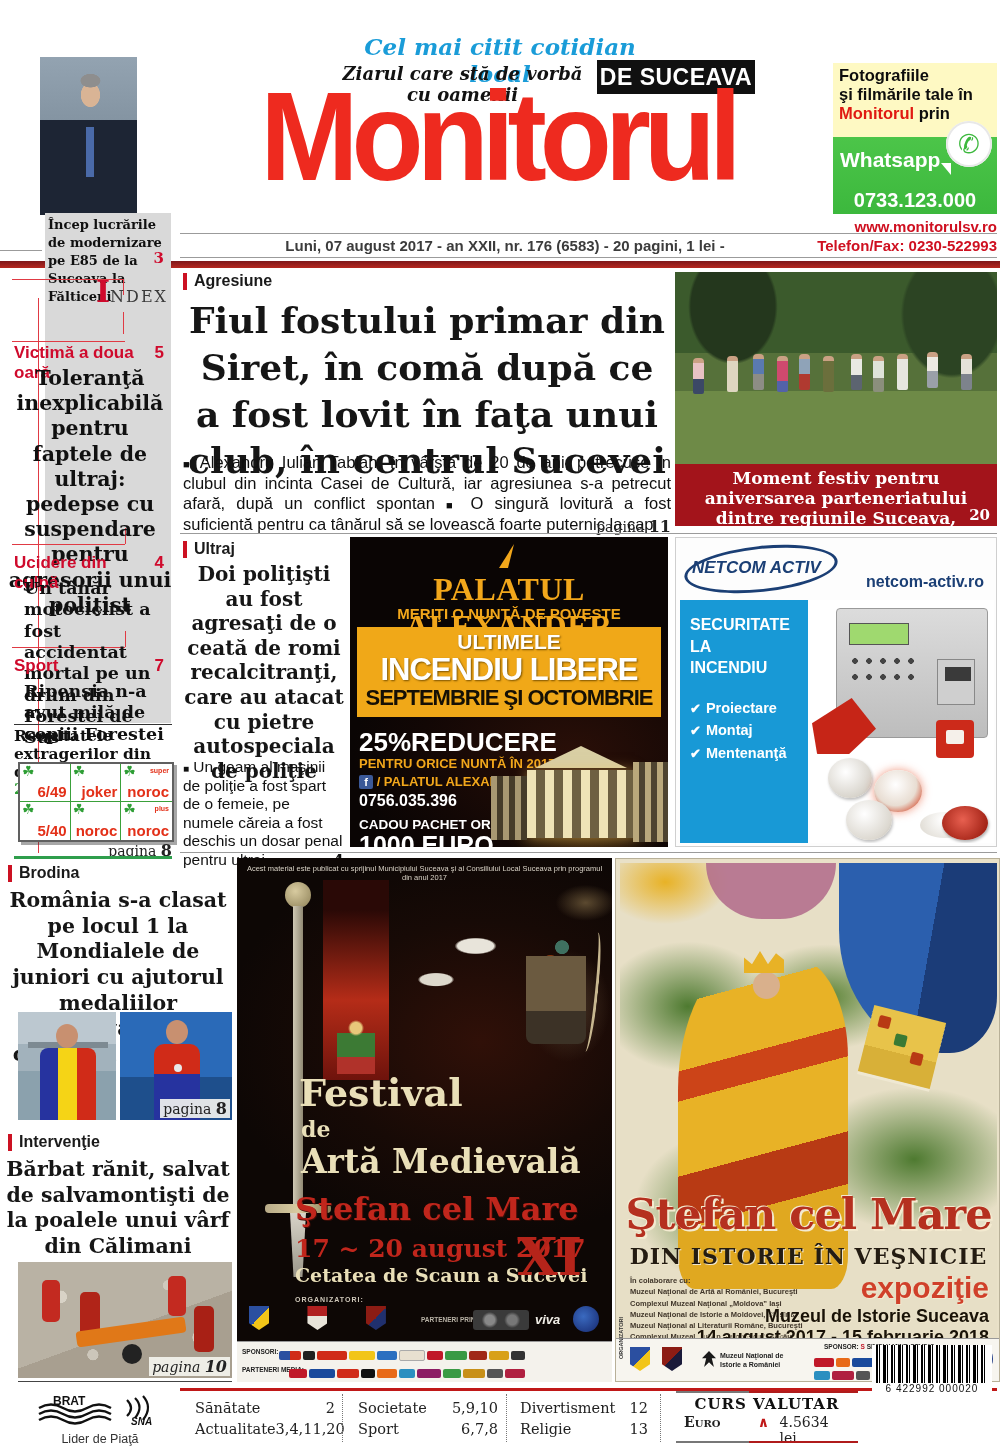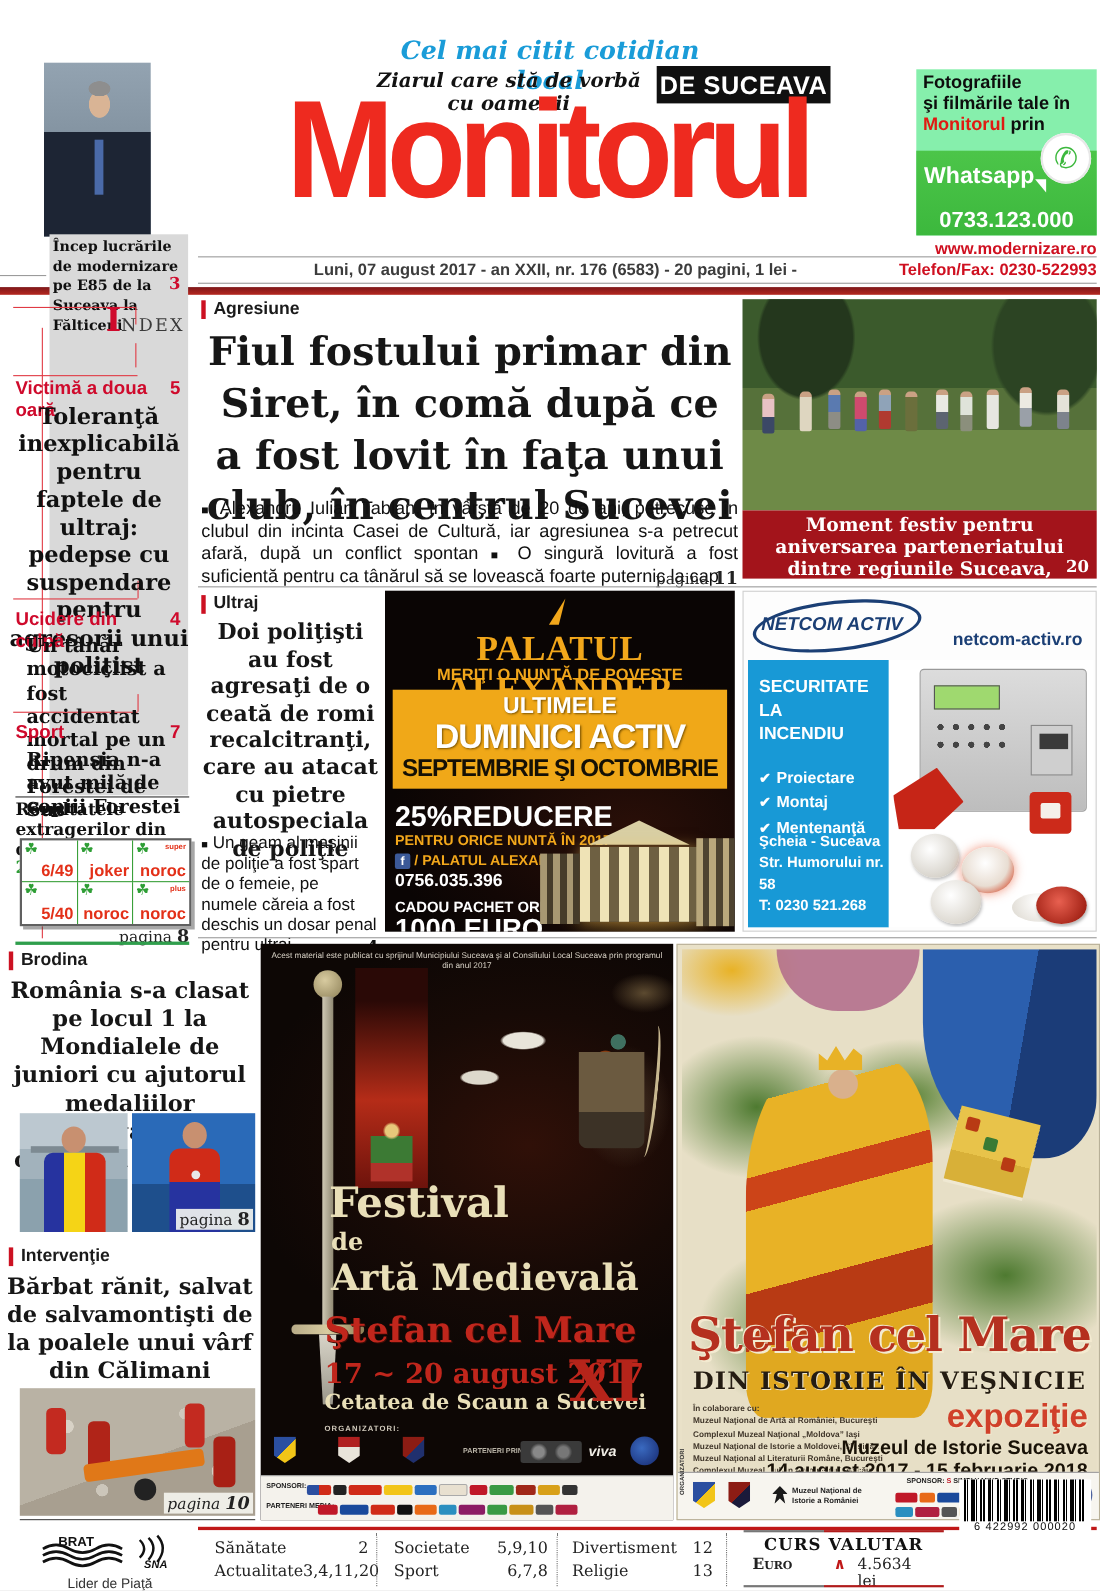--- a/index.html
+++ b/index.html
@@ -56,39 +56,39 @@
         linear-gradient(180deg, transparent 0 40%, #1d2534 40%),
         linear-gradient(180deg,#93a3b1,#6e7e8c);">
     <div class="abs" style="left:46px;top:70px;width:8px;height:50px;background:#4a6aa8;"></div>
   </div>
 
   <div class="abs serif b ctr" style="left:330px;top:33px;width:340px;font-style:italic;font-size:23px;color:#1a9cd8;">Cel mai citit cotidian local</div>
   <div class="abs serif b ctr" style="left:335px;top:63px;width:255px;font-style:italic;font-size:18px;color:#121212;">Ziarul care stă de vorbă cu oamenii</div>
   <div class="abs badge" style="left:597px;top:60px;width:158px;height:34px;">DE SUCEAVA</div>
   <div class="abs ctr masthead-title" style="left:200px;top:56px;width:595px;height:160px;">Monitorul</div>
 
-  <div class="abs" style="left:833px;top:63px;width:164px;height:151px;background:#86efac;">
+  <div class="abs" style="left:833px;top:63px;width:164px;height:151px;background:#fef9c3;">
     <div class="abs b" style="left:6px;top:3px;font-size:16.5px;line-height:1.14;color:#0d0d0d;">
       <span>Fotografiile</span><br>
       <span>şi filmările tale în</span><br>
       <span style="color:#e01a12;">Monitorul</span><span> prin</span>
     </div>
     <div class="abs wa-green" style="left:0;bottom:0;width:164px;height:77px;">
       <span class="abs b" style="left:7px;top:11px;font-size:21px;color:#fff;">Whatsapp</span>
       <span class="abs b ctr" style="left:0;bottom:2px;width:164px;font-size:20px;color:#fff;">0733.123.000</span>
       <span class="abs" style="right:5px;top:-16px;width:46px;height:46px;border-radius:50%;
         background:#fff;box-shadow:inset 0 0 0 2px #e8e8e8;display:flex;align-items:center;justify-content:center;">
         <span style="color:#3cb83d;font-size:26px;">✆</span>
       </span>
       <span class="abs" style="right:46px;top:26px;width:0;height:0;
         border-left:10px solid transparent;border-top:12px solid #fff;"></span>
     </div>
   </div>
 
-  <div class="abs b" style="right:3px;top:218px;font-size:15px;color:#cf1020;">www.modernizare.ro</div>
+  <div class="abs b" style="right:3px;top:218px;font-size:15px;color:#cf1020;">www.monitorulsv.ro</div>
   <div class="abs hline" style="left:180px;top:233px;width:817px;"></div>
   <div class="abs b ctr" style="left:180px;top:237px;width:650px;font-size:15px;color:#3c3c3c;">Luni, 07 august 2017 - an XXII, nr. 176 (6583) - 20 pagini, 1 lei -</div>
   <div class="abs b" style="right:3px;top:237px;font-size:15px;color:#cf1020;">Telefon/Fax: 0230-522993</div>
   <div class="abs hline" style="left:180px;top:257px;width:817px;"></div>
   <div class="abs hline" style="left:0;top:250px;width:42px;"></div>
   <div class="abs" style="left:0;top:261px;width:1000px;height:7px;background:linear-gradient(180deg,#7e181a,#b5271f);"></div>
 
   <div class="abs" style="left:45px;top:213px;width:126px;height:510px;background:#d9d9d9;"></div>
 
   <div class="abs" style="left:48px;top:215px;width:122px;height:52px;">
@@ -220,21 +220,21 @@
   </div>
 
   <div class="abs ph" style="left:350px;top:537px;width:318px;height:310px;
        background:radial-gradient(ellipse 220px 140px at 70% 70%, #2a0f08 0%, #120705 70%, #0a0504 100%);color:#fff;">
     <div class="abs" style="left:152px;top:7px;width:0;height:0;
          border-left:9px solid transparent;border-bottom:24px solid #f2a71b;transform:skewX(-14deg);"></div>
     <div class="abs ctr b gold" style="left:0;top:34px;width:318px;font-size:32px;letter-spacing:.5px;font-family:Liberation Serif, serif;">PALATUL ALEXANDER</div>
     <div class="abs ctr b gold" style="left:0;top:68px;width:318px;font-size:15px;">MERIŢI O NUNTĂ DE POVESTE</div>
     <div class="abs ctr" style="left:7px;top:90px;width:304px;height:90px;background:#f0a818;">
       <div class="b" style="font-size:21px;color:#fff;text-shadow:1px 1px 2px #7a5200;margin-top:3px;">ULTIMELE</div>
-      <div class="b" style="font-size:31px;color:#fff;text-shadow:1px 1px 2px #7a5200;letter-spacing:-1px;line-height:1;">DUMINICI ACTIV</div>
+      <div class="b" style="font-size:31px;color:#fff;text-shadow:1px 1px 2px #7a5200;letter-spacing:-1px;line-height:1;">INCENDIU LIBERE</div>
       <div class="b" style="font-size:22px;color:#151005;letter-spacing:-1px;">SEPTEMBRIE ŞI OCTOMBRIE</div>
     </div>
     <div class="abs b" style="left:9px;top:190px;font-size:26px;color:#fff;">25%REDUCERE</div>
     <div class="abs b gold" style="left:9px;top:219px;font-size:13px;">PENTRU ORICE NUNTĂ ÎN 2017</div>
     <div class="abs" style="left:9px;top:237px;font-size:13px;">
       <span style="display:inline-block;width:14px;height:14px;background:#3b5998;color:#fff;
             text-align:center;font-weight:bold;font-size:11px;line-height:14px;border-radius:2px;">f</span>
       <span class="b gold">/ PALATUL ALEXANDER</span>
     </div>
     <div class="abs b" style="left:9px;top:255px;font-size:16px;color:#fff;">0756.035.396</div>
@@ -261,25 +261,20 @@
     <div class="abs netcom-blue" style="left:4px;top:62px;width:128px;height:243px;">
       <div class="b" style="padding:14px 0 0 10px;font-size:16px;line-height:1.35;">
         <span>SECURITATE</span><br>
         <span>LA</span><br>
         <span>INCENDIU</span>
       </div>
       <div class="b" style="padding:18px 0 0 10px;font-size:14.5px;line-height:1.55;">
         <div><span class="chk">✔</span><span>Proiectare</span></div>
         <div><span class="chk">✔</span><span>Montaj</span></div>
         <div><span class="chk">✔</span><span>Mentenanţă</span></div>
-      </div>
-      <div class="b abs" style="left:10px;bottom:10px;font-size:13.5px;line-height:1.45;">
-        <span>Şcheia - Suceava</span><br>
-        <span>Str. Humorului nr. 58</span><br>
-        <span>T: 0230 521.268</span>
       </div>
     </div>
     <div class="abs ph" style="left:132px;top:62px;width:186px;height:243px;background:#fff;">
       <div class="abs" style="right:6px;top:8px;width:150px;height:128px;border:1px solid #9a9a9a;border-radius:4px;
            background:linear-gradient(180deg,#dcdcdc,#bdbdbd);">
         <div class="abs" style="left:12px;top:14px;width:58px;height:20px;background:#9fd96f;border:1px solid #555;"></div>
         <div class="abs" style="left:12px;top:44px;width:80px;height:40px;background:
              radial-gradient(circle 3px at 6px 8px,#444 90%,transparent),radial-gradient(circle 3px at 20px 8px,#444 90%,transparent),
              radial-gradient(circle 3px at 34px 8px,#444 90%,transparent),radial-gradient(circle 3px at 48px 8px,#444 90%,transparent),
              radial-gradient(circle 3px at 62px 8px,#444 90%,transparent),radial-gradient(circle 3px at 6px 24px,#444 90%,transparent),

